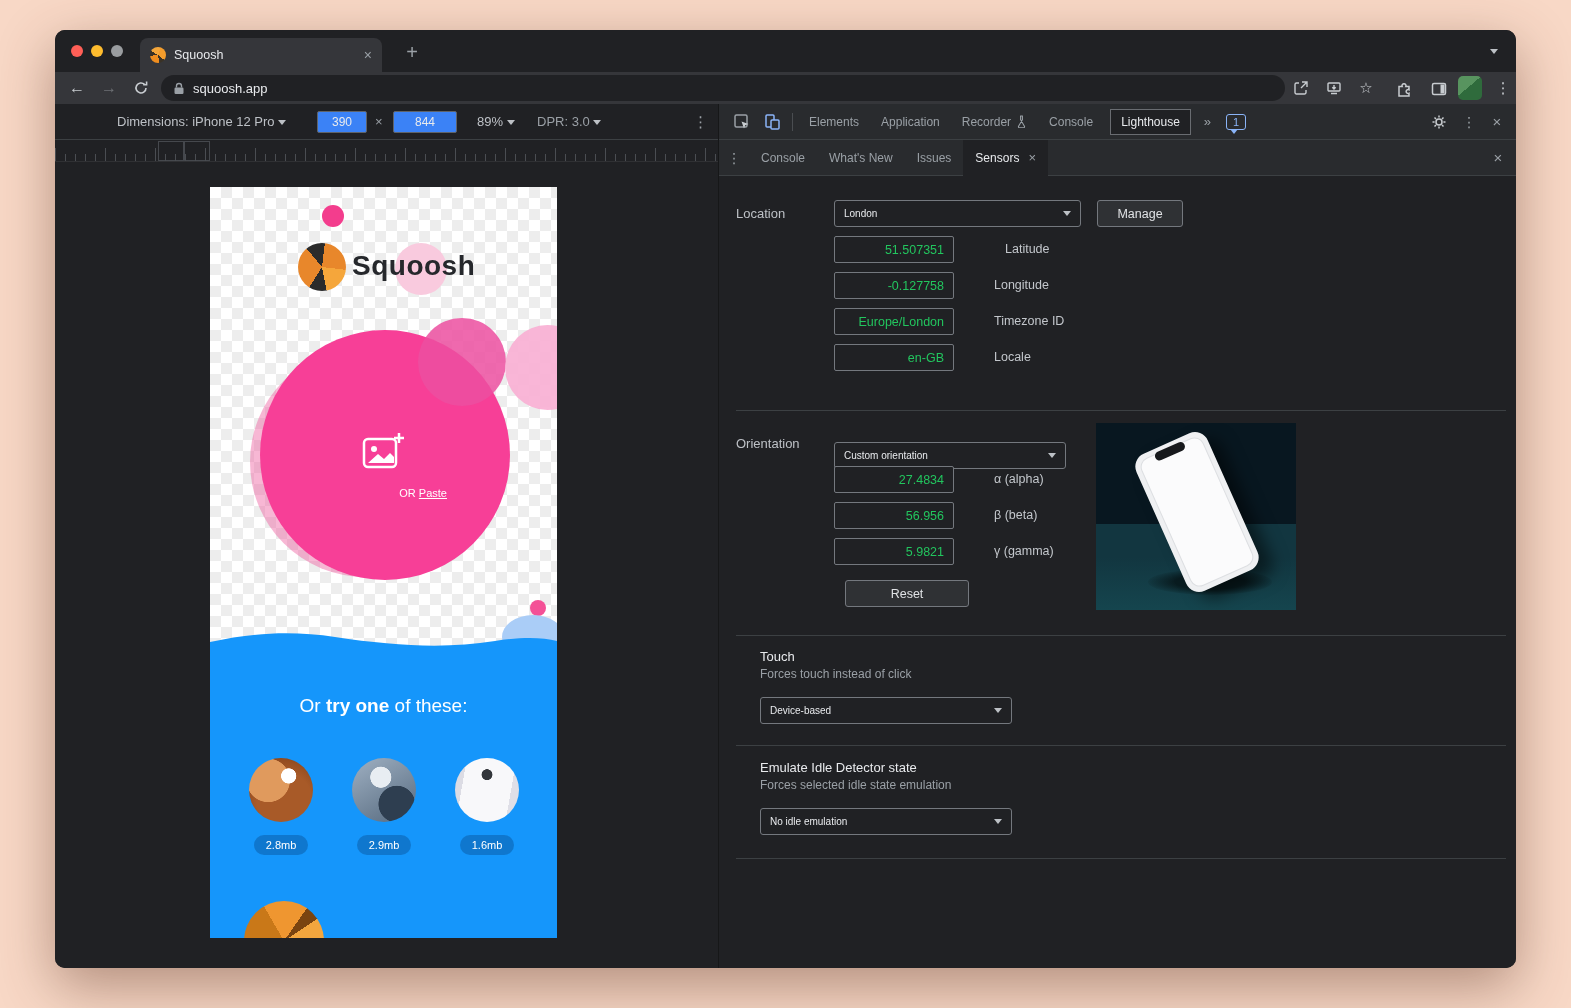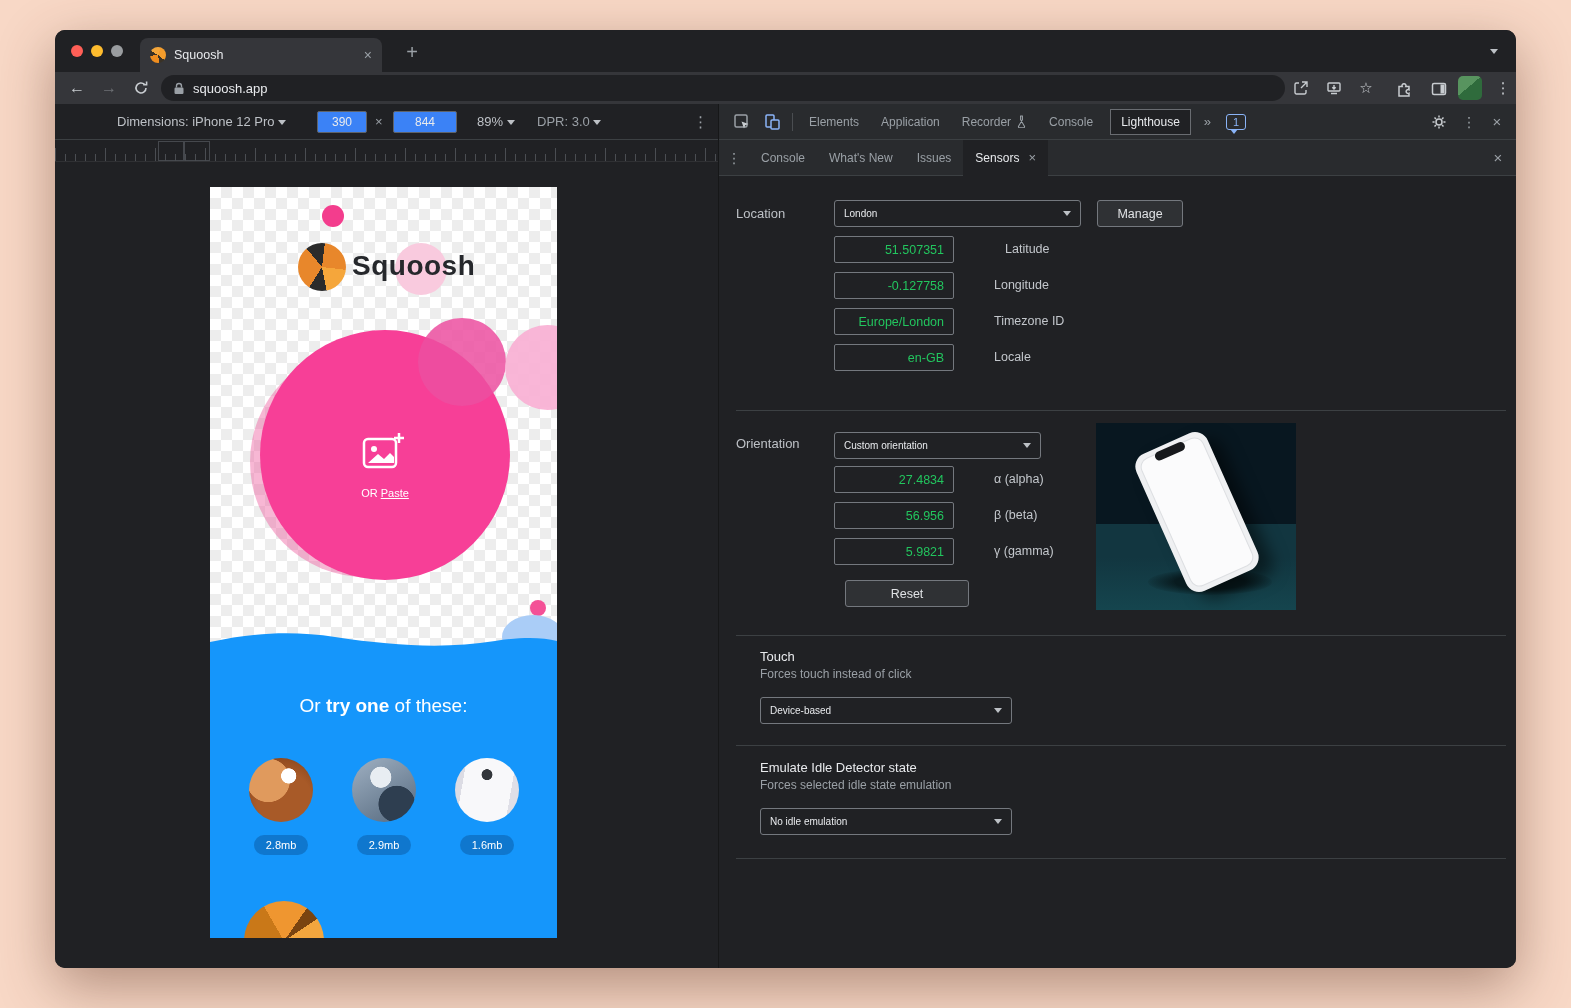--- a/index.html
+++ b/index.html
@@ -55,21 +55,21 @@
   
   .vp{position:absolute;left:155px;top:83px;width:347px;height:751px;overflow:hidden;background-color:#fff;
     background-image:linear-gradient(45deg,#ededed 25%,transparent 25%,transparent 75%,#ededed 75%),
       linear-gradient(45deg,#ededed 25%,transparent 25%,transparent 75%,#ededed 75%);
     background-size:22px 22px;background-position:0 0,11px 11px}
   .circ{position:absolute;border-radius:50%}
   .brand{position:absolute;left:142px;top:63px;font-size:28px;font-weight:800;color:#26282c;letter-spacing:.5px}
   .logo-mark{position:absolute;left:88px;top:56px;width:48px;height:48px;border-radius:50%;
     background:conic-gradient(from -40deg,#2b2b2b 0 13%,#e8872b 13% 38%,#f5a63b 38% 58%,#2b2b2b 58% 70%,#e8872b 70% 100%)}
   .upload{position:absolute;left:151px;top:244px;width:46px;height:42px;cursor:pointer}
-  .or-paste{position:absolute;left:113px;top:300px;width:124px;text-align:center;color:#fff;font-size:11px}
+  .or-paste{position:absolute;left:113px;top:300px;width:124px;text-align:right;color:#fff;font-size:11px}
   .or-paste .paste{text-decoration:underline;cursor:pointer}
   .wave{position:absolute;left:0;top:442px;width:347px;height:28px}
   .blue{position:absolute;left:0;top:469px;width:100%;bottom:0;background:#1596fb}
   .try{position:absolute;top:508px;left:0;width:100%;text-align:center;color:#fff;font-size:19px}
   .sample{position:absolute;width:64px;height:64px;border-radius:50%;top:571px;cursor:pointer}
   .s1{left:39px;background:radial-gradient(circle at 62% 28%,#ffffff 0 12%,rgba(255,255,255,0) 13%),
       radial-gradient(circle at 30% 35%,#e09a5d 0 35%,rgba(0,0,0,0) 36%),
       radial-gradient(circle at 55% 65%,#a85a28 0 50%,#7a3c16 100%)}
   .s2{left:142px;background:radial-gradient(circle at 45% 30%,#e8edf2 0 18%,rgba(0,0,0,0) 19%),
       radial-gradient(circle at 70% 72%,#2e3e50 0 28%,rgba(0,0,0,0) 29%),
@@ -316,21 +316,21 @@
           </div>
         <span class="fld-label" style="left:275px;top:138px">Timezone ID</span>
         <div class="inp" style="left:115px;top:168px">
             <span>en-GB</span>
           </div>
         <span class="fld-label" style="left:275px;top:174px">Locale</span>
 
         <div class="divider" style="top:234px"></div>
 
         <span class="sec-label" style="left:17px;top:260px">Orientation</span>
-        <div class="sel" style="left:115px;top:256px;width:207px">
+        <div class="sel" style="left:115px;top:266px;width:232px">
           <span>Custom orientation</span>
             <span class="caret"></span>
         </div>
 
         <div class="inp" style="left:115px;top:290px">
             <span>27.4834</span>
           </div>
         <span class="fld-label" style="left:275px;top:296px">α (alpha)</span>
         <div class="inp" style="left:115px;top:326px">
             <span>56.956</span>

